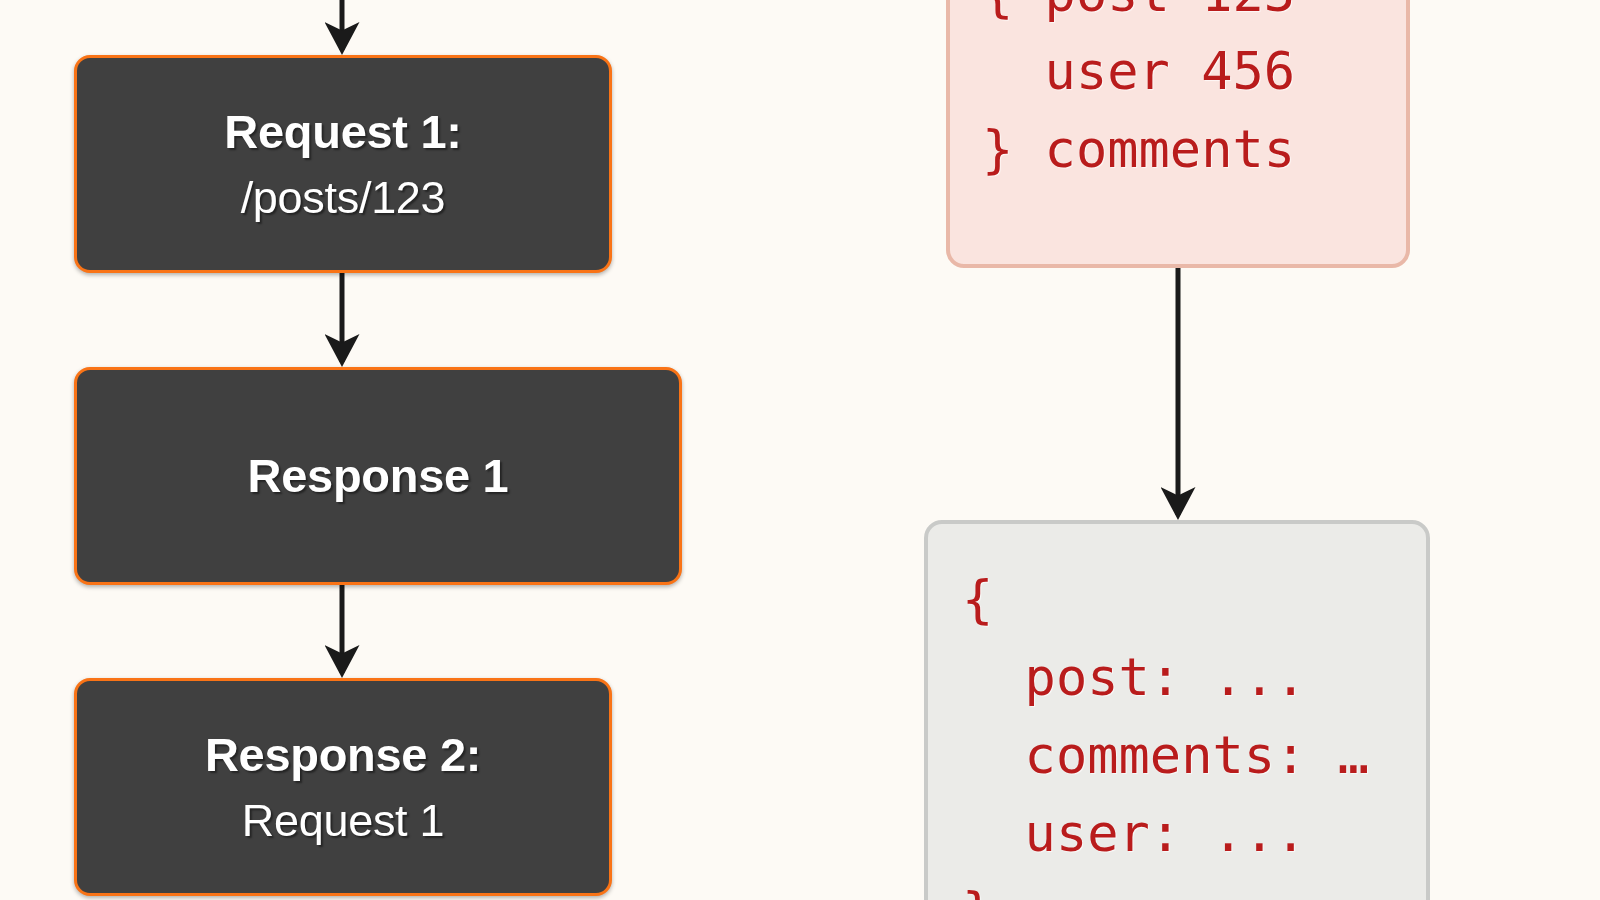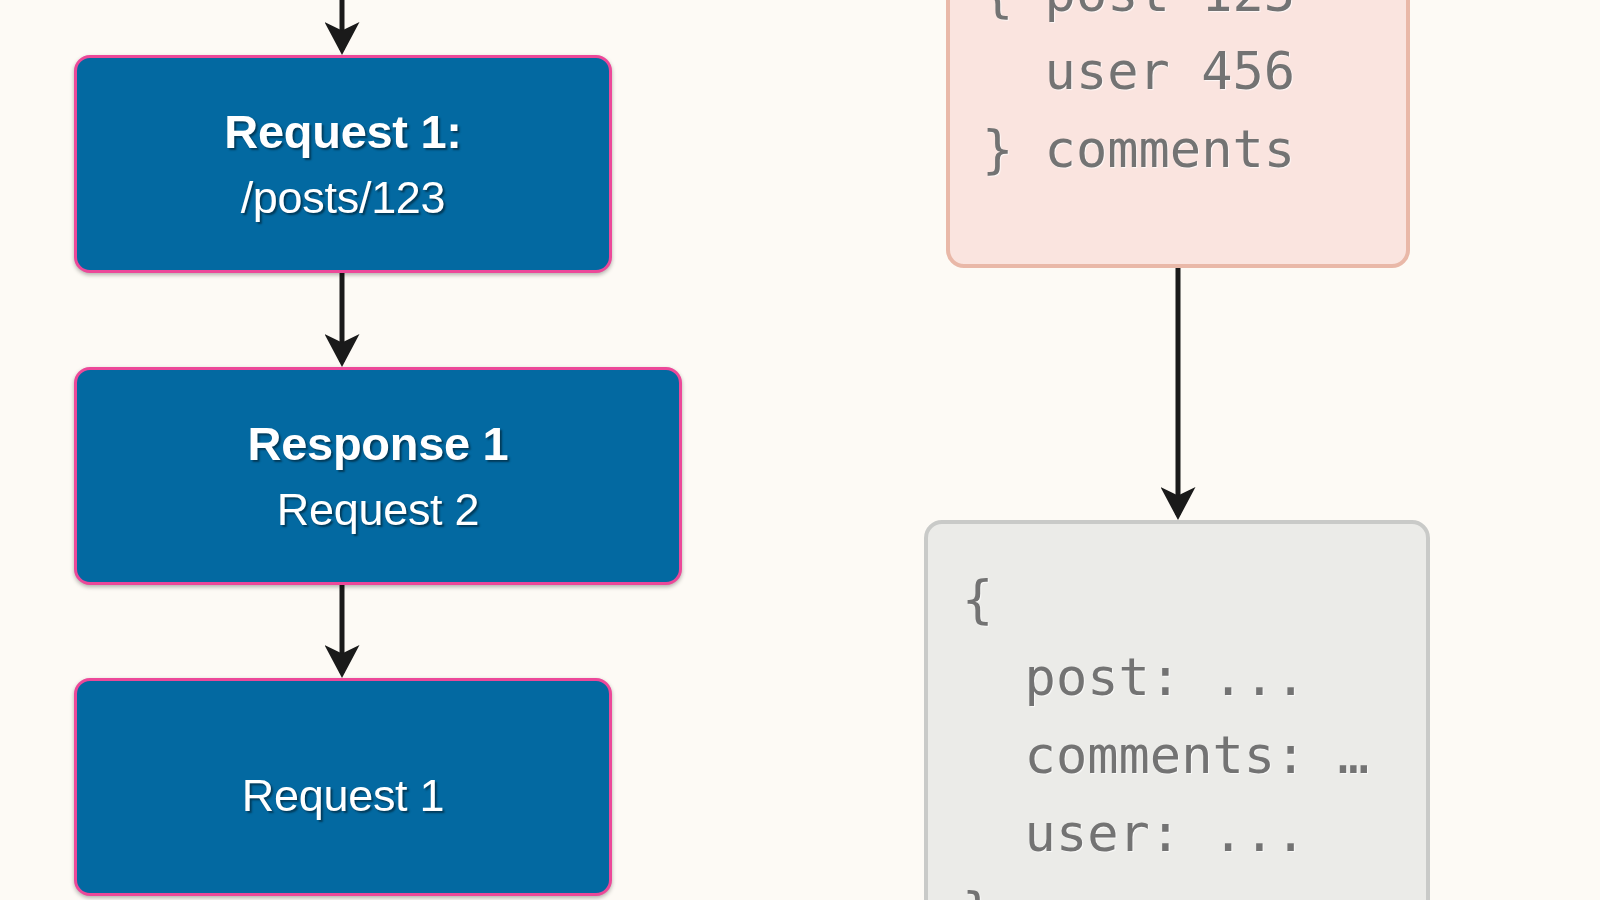--- a/index.html
+++ b/index.html
@@ -28,22 +28,22 @@
     left: 0; top: 0;
     width: 1600px;
     height: 900px;
     pointer-events: none;
   }
 
   
   .node {
     position: absolute;
     box-sizing: border-box;
-    background: #0369a1;
-    border: 3px solid #ec4899;
+    background: #404040;
+    border: 3px solid #f97316;
     border-radius: 16px;
     display: flex;
     flex-direction: column;
     align-items: center;
     justify-content: center;
     box-shadow: 0 2px 4px rgba(0,0,0,0.30);
   }
   .node .line-primary,
   .node .line-secondary {
     color: #ffffff;
@@ -71,21 +71,21 @@
   
   .code-panel {
     position: absolute;
     box-sizing: border-box;
     border-radius: 18px;
     font-family: "DejaVu Sans Mono", "Liberation Mono", monospace;
     overflow: hidden;
   }
   .code-panel .code-line {
     white-space: pre;
-    color: #737373;
+    color: #b91c1c;
     text-shadow: 1px 1px 1px rgba(255,255,255,0.75);
   }
 
   #panel-request-payload {
     left: 946px;
     top: -78px;
     width: 464px;
     height: 346px;
     background: #fae4df;
     border: 4px solid #e9b8a8;
@@ -141,24 +141,24 @@
     </g>
   </svg>
 
   <div class="node" id="node-request-1">
     <div class="line-primary">Request 1:</div>
     <div class="line-secondary">/posts/123</div>
   </div>
 
   <div class="node" id="node-response-1">
     <div class="line-primary">Response 1</div>
-    <div class="line-secondary">Request 2</div>
   </div>
 
   <div class="node" id="node-response-2">
+    <div class="line-primary">Response 2:</div>
     <div class="line-secondary">Request 1</div>
   </div>
 
   <div class="code-panel" id="panel-request-payload">
     <div class="code-line">{ post 123</div>
     <div class="code-line">  user 456</div>
     <div class="code-line">} comments</div>
   </div>
 
   <div class="code-panel" id="panel-response-payload">

